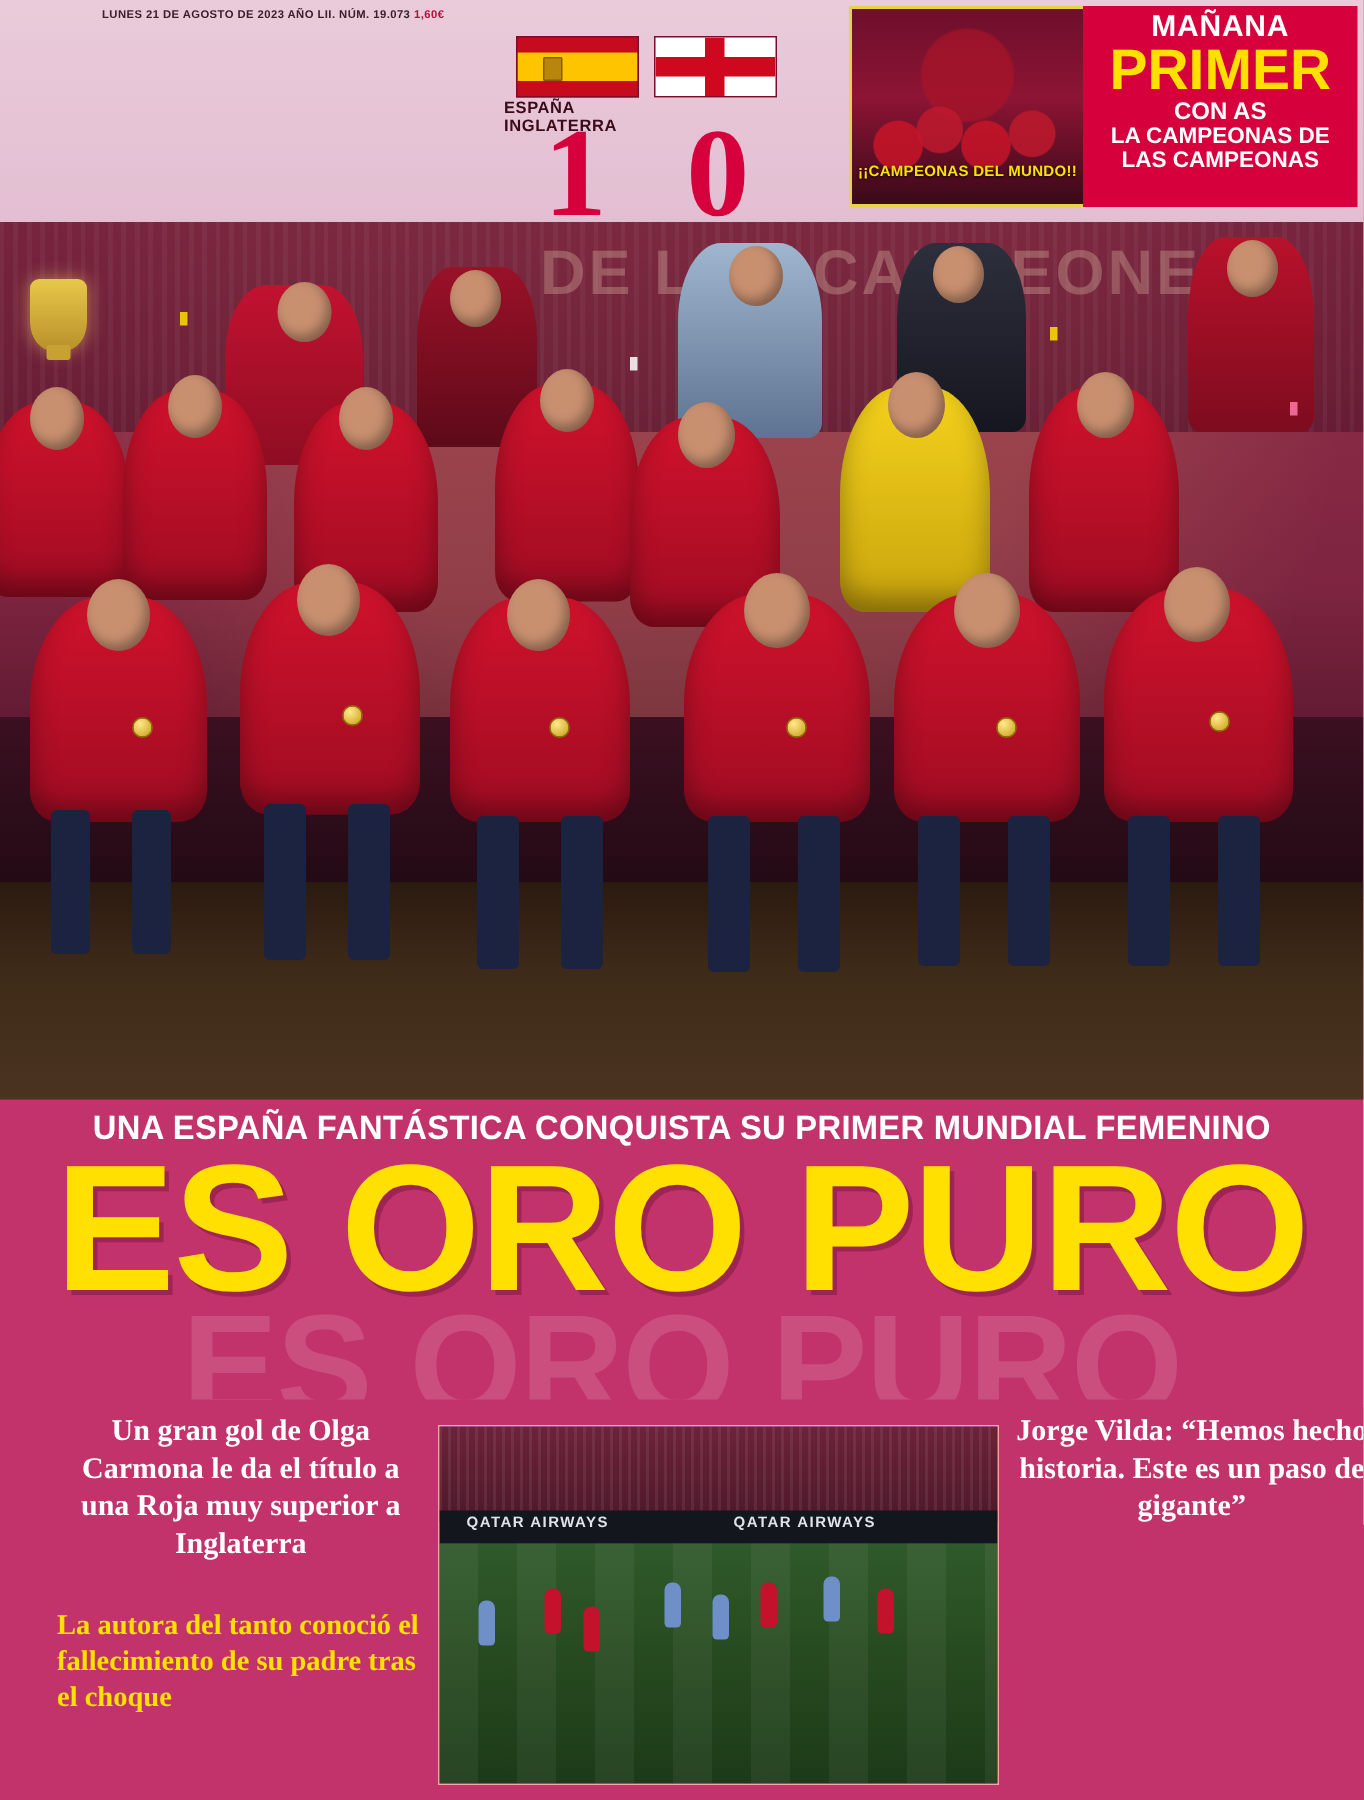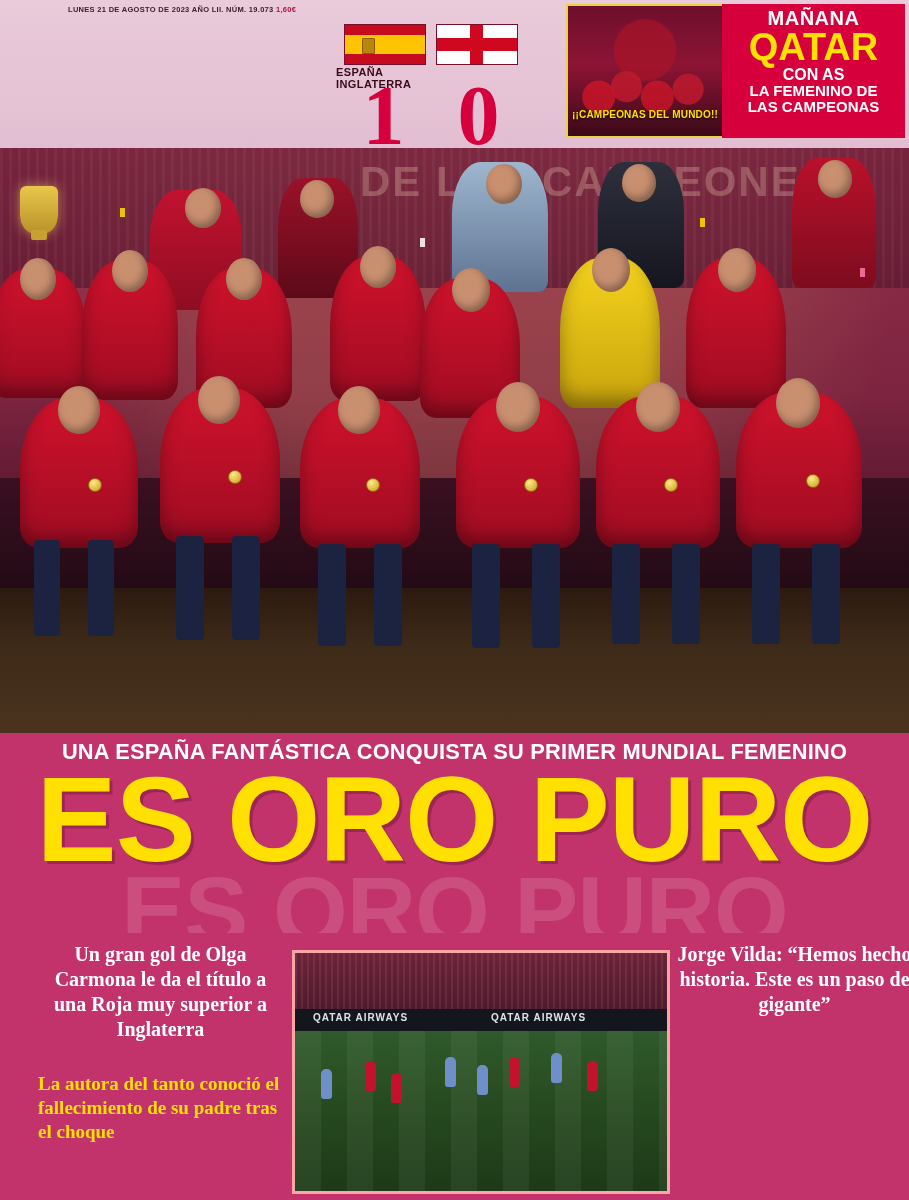--- a/index.html
+++ b/index.html
@@ -194,21 +194,21 @@
     font-size:19px;line-height:24px;font-weight:700;
   }
   .col-right2{
     position:absolute;right:14px;top:134px;width:245px;
     color:#ffe000;text-align:center;
     font-family:"Liberation Serif", serif;
     font-size:19px;line-height:24px;font-weight:700;
   }
   .goal-photo{
     position:absolute;left:268px;top:12px;width:372px;height:238px;
-    border:3px solid #fca5a5;overflow:hidden;background:#4c1d95;
+    border:1px solid #fca5a5;overflow:hidden;background:#4c1d95;
   }
   .goal-stand{position:absolute;left:0;top:0;width:100%;height:64px;
     background:repeating-linear-gradient(90deg, rgba(255,255,255,.07) 0 2px, transparent 2px 6px),
                linear-gradient(180deg,#6d2338 0%, #4c182a 100%);}
   .goal-board{position:absolute;left:0;top:56px;width:100%;height:22px;background:#13161c;}
   .goal-board span{position:absolute;top:3px;color:#dfe3ea;font-size:10px;font-weight:700;letter-spacing:1px;}
   .goal-pitch{position:absolute;left:0;top:78px;width:100%;height:160px;
     background:linear-gradient(180deg,#2f5a2b 0%, #26491f 50%, #1d3a18 100%);}
   .goal-pitch:before{content:"";position:absolute;inset:0;
     background:repeating-linear-gradient(90deg, rgba(255,255,255,.05) 0 26px, transparent 26px 52px);}
@@ -244,23 +244,23 @@
       </div>
     </div>
 
     <div class="promo-photo">
       <div class="crowd"></div>
       <div class="tag">¡¡CAMPEONAS DEL MUNDO!!</div>
     </div>
 
     <div class="promo-box">
       <div class="promo-manana">MAÑANA</div>
-      <div class="promo-gratis">QATAR</div>
+      <div class="promo-gratis">PRIMER</div>
       <div class="promo-con">CON AS</div>
-      <div class="promo-sub">LA FEMENINO DE</div>
+      <div class="promo-sub">LA CAMPEONAS DE</div>
       <div class="promo-sub">LAS CAMPEONAS</div>
     </div>
   </div>
 
   <div class="hero">
     <div class="hero-bg"></div>
     <div class="hero-crowd"></div>
     <div class="stadium-text">DE LOS CAMPEONES</div>
     <div class="hero-wall"></div>
     <div class="hero-pitch"></div>

